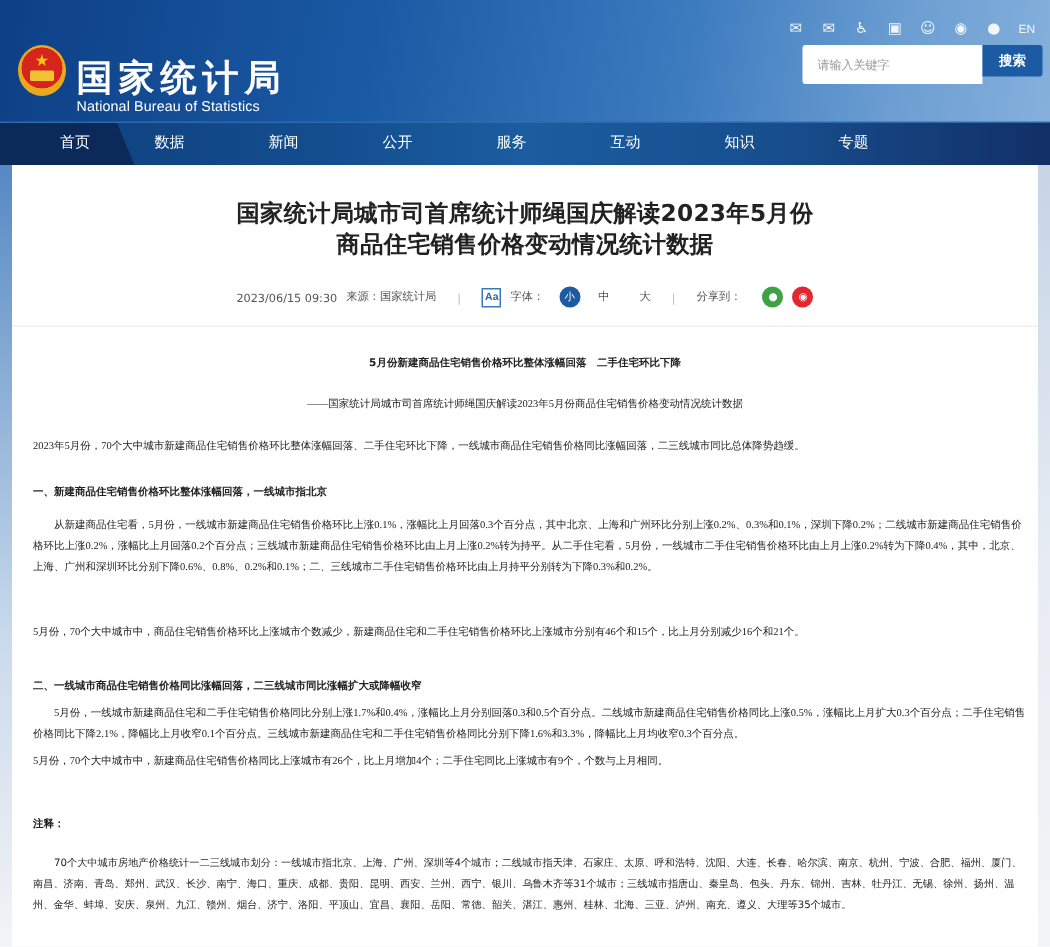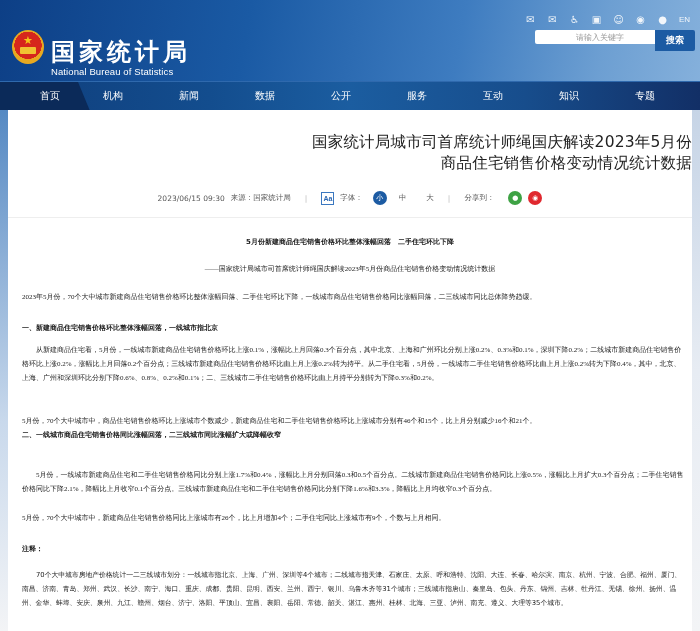--- a/index.html
+++ b/index.html
@@ -27,22 +27,22 @@
   .logo-text { margin-left: 7px; color: #fff; }
   .logo-cn { font-size: 24px; font-weight: bold; letter-spacing: 4px; line-height: 26px; margin-top: 23px; }
   .logo-en { font-family: "Liberation Sans", sans-serif; font-size: 9.5px; letter-spacing: 0.1px; line-height: 12px; margin-top: 1px; }
 
   .top-icons { position: absolute; right: 10px; top: 14px; display: flex; align-items: center; gap: 11px; color: #fff; }
   .top-icons .ic { font-size: 10px; width: 11px; text-align: center; line-height: 12px; opacity: 0.9; }
   .top-icons .en { font-family: "Liberation Sans", sans-serif; font-size: 8px; }
 
   .search { position: absolute; left: 535px; top: 30px; width: 160px; height: 21px; display: flex; }
   .search input {
-    width: 128px; height: 14px; border: none; border-radius: 2px 0 0 2px; background: #fff;
-    font-size: 8px; padding-left: 10px; color: #555; outline: none; text-align: center;
+    width: 128px; height: 26px; border: none; border-radius: 2px 0 0 2px; background: #fff;
+    font-size: 8px; padding-left: 10px; color: #555; outline: none;
   }
   .search input::placeholder { color: #999; }
   .search button {
     width: 50px; height: 21px; border: none; background: #1c5ba3; color: #fff;
     font-size: 9px; font-weight: bold; border-radius: 0 2px 2px 0;
   }
 
   .nav {
     position: absolute; left: 0; top: 81px; width: 700px; height: 29px;
     background: linear-gradient(90deg, #0f3e7c 0%, #134d8e 30%, #1b5da0 50%, #174d8c 75%, #122f66 100%);
@@ -64,22 +64,22 @@
     margin-left: -11px; background: #fff;
   }
 
   .side-left { position: absolute; left: 0; top: 110px; width: 8px; height: 521px; background: linear-gradient(180deg, #5589c3, #c9d9ec 60%, #f3f4f6); }
   .side-right { position: absolute; right: 0; top: 110px; width: 8px; height: 521px; background: linear-gradient(180deg, #c6d4e6, #e7ecf3 50%, #f3f4f6); }
 
   .content {
     position: absolute; left: 8px; top: 110px; width: 684px; height: 521px; background: #fff;
   }
   .title {
-    position: absolute; left: 0; top: 22px; width: 684px; text-align: right;
-    font-size: 15.5px; font-weight: normal; color: #222; line-height: 21px; letter-spacing: 0.2px;
+    position: absolute; left: 0; top: 22px; width: 684px; text-align: center;
+    font-size: 15.5px; font-weight: bold; color: #222; line-height: 21px; letter-spacing: 0.2px;
   }
   .meta {
     position: absolute; left: 0; top: 80px; width: 684px; height: 16px;
     display: flex; justify-content: center; align-items: center; font-size: 7.5px; color: #555;
   }
   .meta .sep { color: #bbb; margin: 0 14px; }
   .aa {
     width: 13px; height: 13px; border: 1px solid #3b78c0; color: #2a66b2;
     font-size: 7px; font-weight: bold; line-height: 11px; text-align: center; margin-right: 6px;
     font-family: "Liberation Sans", sans-serif;
@@ -128,23 +128,22 @@
 
   <div class="search">
     <input type="text" placeholder="请输入关键字" style="">
     <button>搜索</button>
   </div>
 
   <div class="nav">
     <div class="nav-home-bg"></div>
     <div class="nav-items">
       <div class="nav-item">首页</div>
-      <div class="nav-item">机构</div>
+      <div class="nav-item active">数据</div>
       <div class="nav-item">新闻</div>
-      <div class="nav-item active">数据</div>
       <div class="nav-item">公开</div>
       <div class="nav-item">服务</div>
       <div class="nav-item">互动</div>
       <div class="nav-item">知识</div>
       <div class="nav-item">专题</div>
     </div>
   </div>
 </div>
 
 <div class="side-left"></div>
@@ -173,19 +172,19 @@
 
   <div class="divider"></div>
 
   <div class="article">
     <div class="a-center a-bold" style="top:127px">5月份新建商品住宅销售价格环比整体涨幅回落　二手住宅环比下降</div>
     <div class="a-center" style="top:154px">——国家统计局城市司首席统计师绳国庆解读2023年5月份商品住宅销售价格变动情况统计数据</div>
     <div class="a-para" style="top:180px">2023年5月份，70个大中城市新建商品住宅销售价格环比整体涨幅回落、二手住宅环比下降，一线城市商品住宅销售价格同比涨幅回落，二三线城市同比总体降势趋缓。</div>
     <div class="a-head" style="top:213px">一、新建商品住宅销售价格环比整体涨幅回落，一线城市指北京</div>
     <div class="a-para indent" style="top:233px">从新建商品住宅看，5月份，一线城市新建商品住宅销售价格环比上涨0.1%，涨幅比上月回落0.3个百分点，其中北京、上海和广州环比分别上涨0.2%、0.3%和0.1%，深圳下降0.2%；二线城市新建商品住宅销售价格环比上涨0.2%，涨幅比上月回落0.2个百分点；三线城市新建商品住宅销售价格环比由上月上涨0.2%转为持平。从二手住宅看，5月份，一线城市二手住宅销售价格环比由上月上涨0.2%转为下降0.4%，其中，北京、上海、广州和深圳环比分别下降0.6%、0.8%、0.2%和0.1%；二、三线城市二手住宅销售价格环比由上月持平分别转为下降0.3%和0.2%。</div>
     <div class="a-para" style="top:304px">5月份，70个大中城市中，商品住宅销售价格环比上涨城市个数减少，新建商品住宅和二手住宅销售价格环比上涨城市分别有46个和15个，比上月分别减少16个和21个。</div>
-    <div class="a-head" style="top:320px">二、一线城市商品住宅销售价格同比涨幅回落，二三线城市同比涨幅扩大或降幅收窄</div>
+    <div class="a-head" style="top:342px">二、一线城市商品住宅销售价格同比涨幅回落，二三线城市同比涨幅扩大或降幅收窄</div>
     <div class="a-para indent" style="top:358px">5月份，一线城市新建商品住宅和二手住宅销售价格同比分别上涨1.7%和0.4%，涨幅比上月分别回落0.3和0.5个百分点。二线城市新建商品住宅销售价格同比上涨0.5%，涨幅比上月扩大0.3个百分点；二手住宅销售价格同比下降2.1%，降幅比上月收窄0.1个百分点。三线城市新建商品住宅和二手住宅销售价格同比分别下降1.6%和3.3%，降幅比上月均收窄0.3个百分点。</div>
-    <div class="a-para" style="top:401px">5月份，70个大中城市中，新建商品住宅销售价格同比上涨城市有26个，比上月增加4个；二手住宅同比上涨城市有9个，个数与上月相同。</div>
+    <div class="a-para" style="top:390px">5月份，70个大中城市中，新建商品住宅销售价格同比上涨城市有26个，比上月增加4个；二手住宅同比上涨城市有9个，个数与上月相同。</div>
     <div class="a-head" style="top:434px">注释：</div>
     <div class="a-para indent sans" style="top:458px">70个大中城市房地产价格统计一二三线城市划分：一线城市指北京、上海、广州、深圳等4个城市；二线城市指天津、石家庄、太原、呼和浩特、沈阳、大连、长春、哈尔滨、南京、杭州、宁波、合肥、福州、厦门、南昌、济南、青岛、郑州、武汉、长沙、南宁、海口、重庆、成都、贵阳、昆明、西安、兰州、西宁、银川、乌鲁木齐等31个城市；三线城市指唐山、秦皇岛、包头、丹东、锦州、吉林、牡丹江、无锡、徐州、扬州、温州、金华、蚌埠、安庆、泉州、九江、赣州、烟台、济宁、洛阳、平顶山、宜昌、襄阳、岳阳、常德、韶关、湛江、惠州、桂林、北海、三亚、泸州、南充、遵义、大理等35个城市。</div>
   </div>
 </div>
 
 </body></html>

